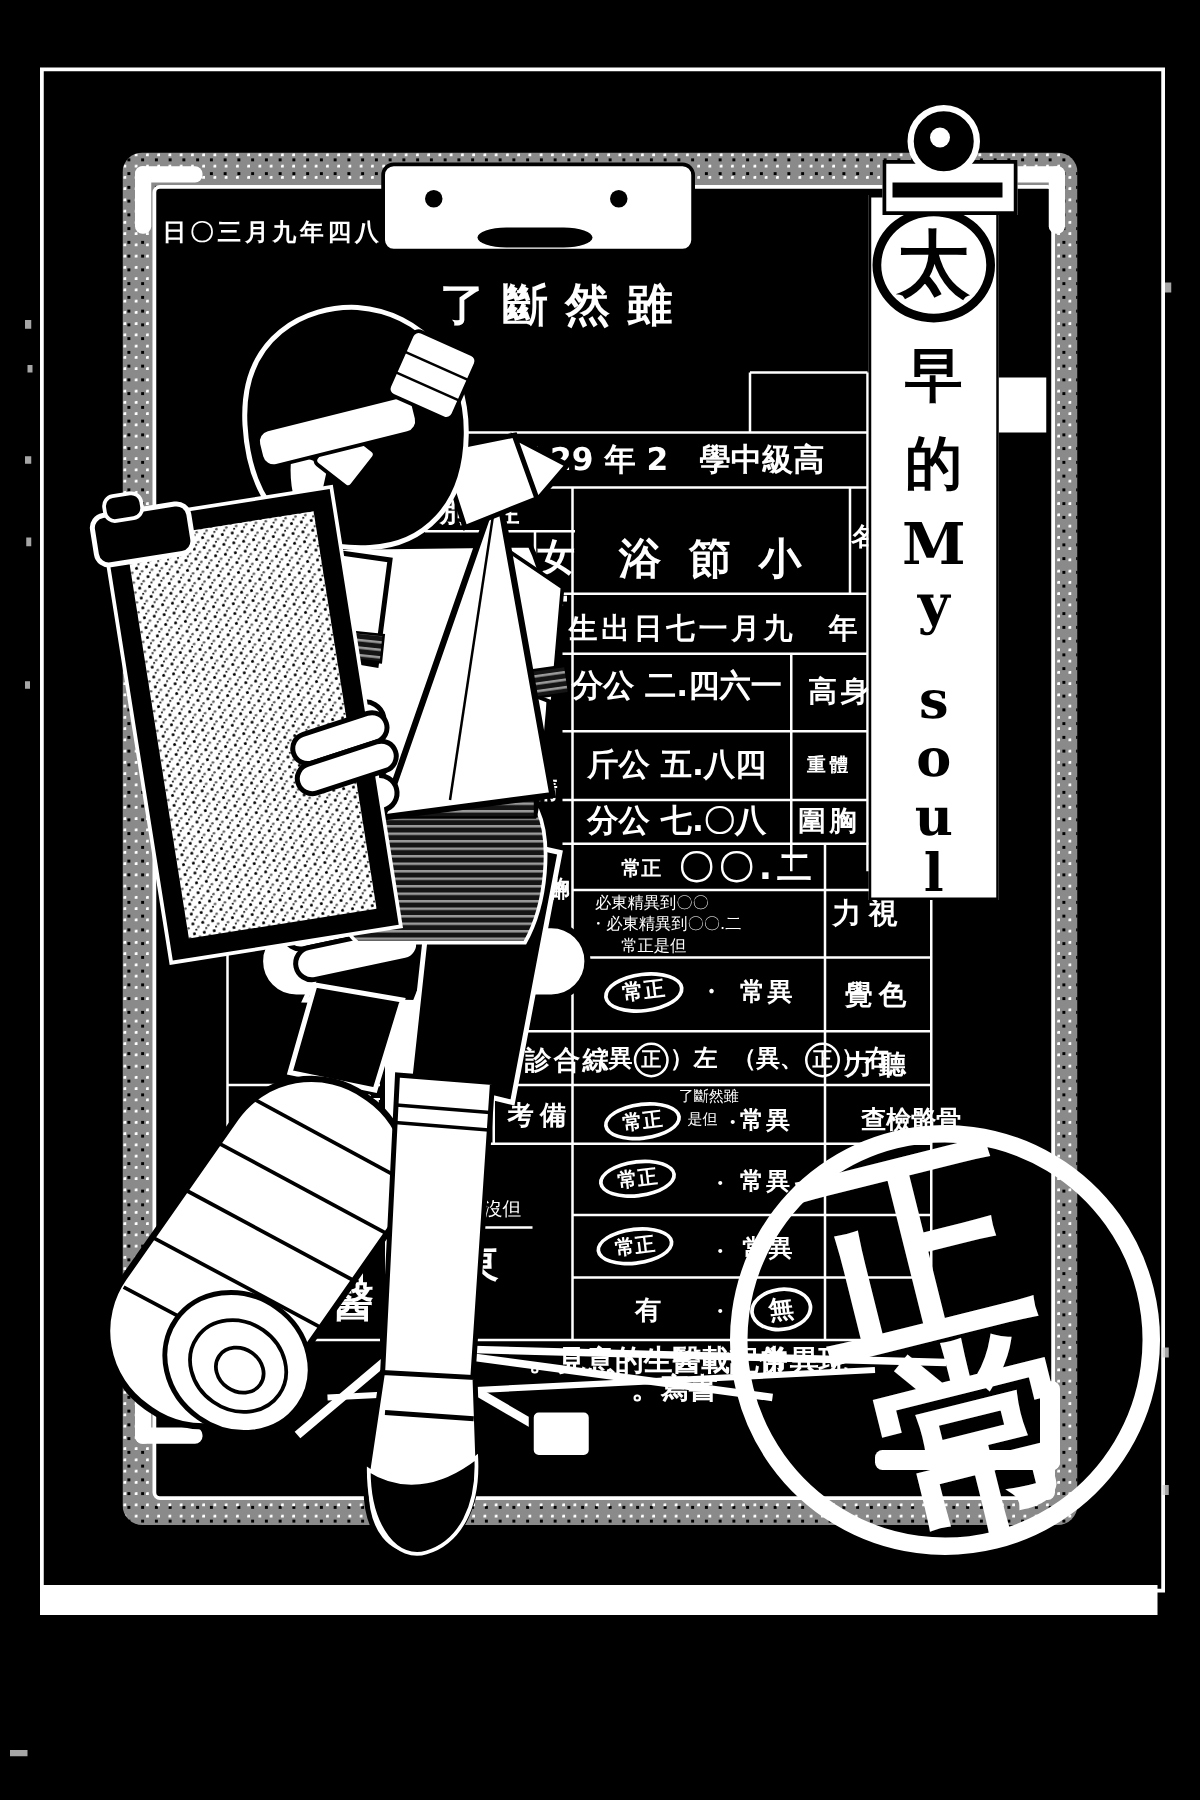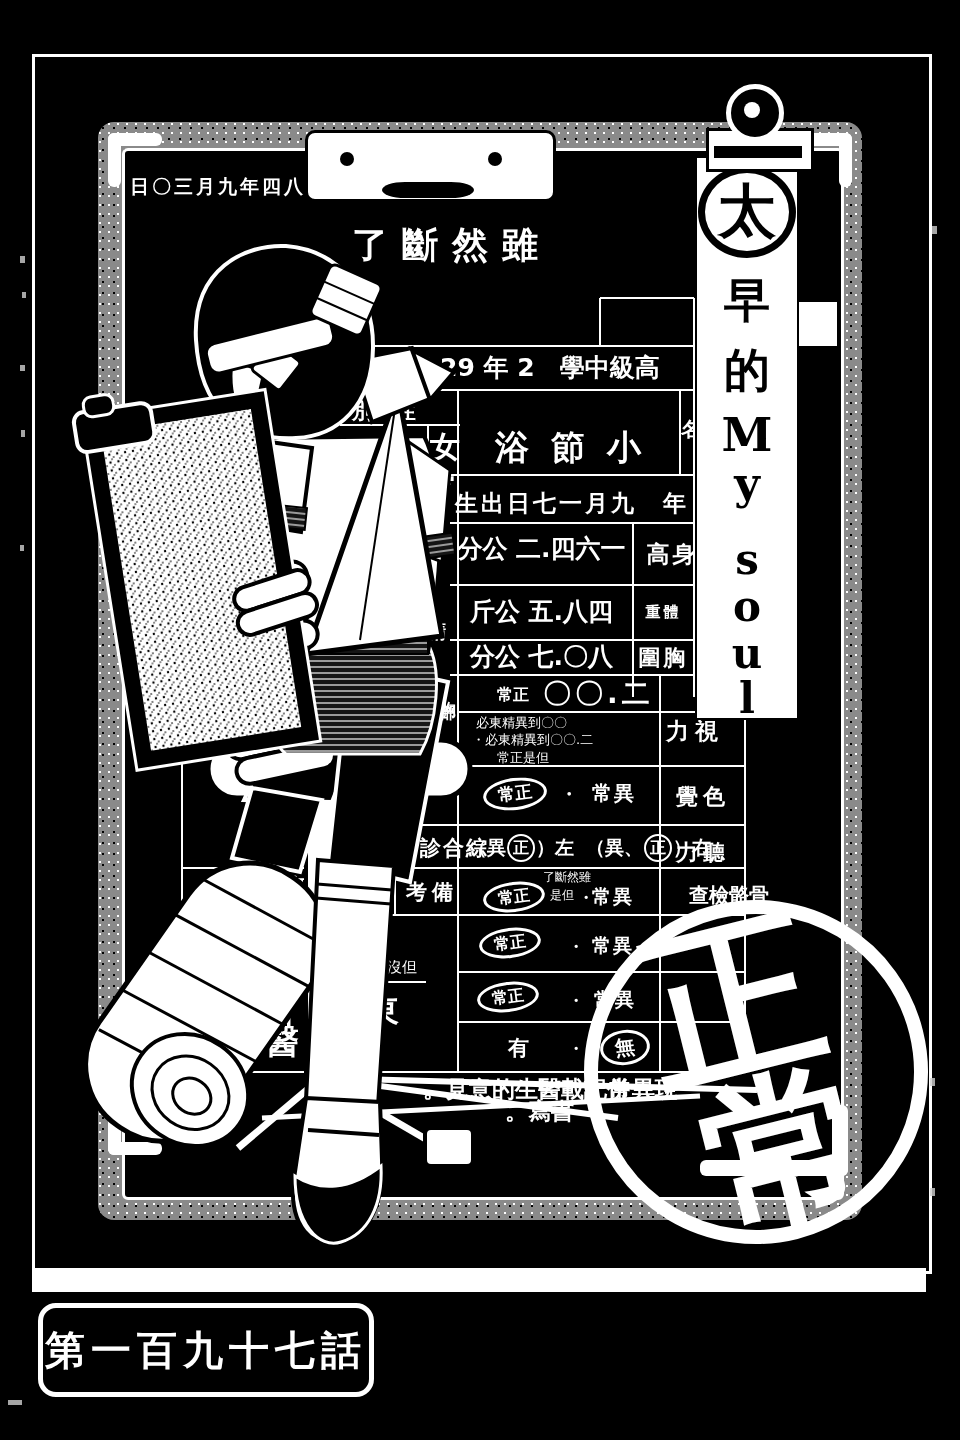--- a/index.html
+++ b/index.html
@@ -46,23 +46,20 @@
   .edge{position:absolute;background:#cfcfcf;opacity:.8;}
   .wavy{position:absolute;background:#fff;height:2px;}
 </style>
 </head>
 <body>
 
 <div class="page">
 
   <div class="abs frame"></div>
   <div class="abs bottomband"></div>
-  <div class="abs chapterbox">
-    <span>第一百九十七話</span>
-  </div>
 
   <div class="edge" style="left:20px;top:256px;width:5px;height:7px"></div>
   <div class="edge" style="left:22px;top:292px;width:4px;height:6px"></div>
   <div class="edge" style="left:20px;top:365px;width:5px;height:6px"></div>
   <div class="edge" style="left:21px;top:430px;width:4px;height:7px"></div>
   <div class="edge" style="left:20px;top:545px;width:4px;height:6px"></div>
   <div class="edge" style="left:932px;top:226px;width:5px;height:8px"></div>
   <div class="edge" style="left:930px;top:1078px;width:5px;height:8px"></div>
   <div class="edge" style="left:930px;top:1188px;width:5px;height:8px"></div>
   <div class="edge" style="left:8px;top:1400px;width:14px;height:5px"></div>

